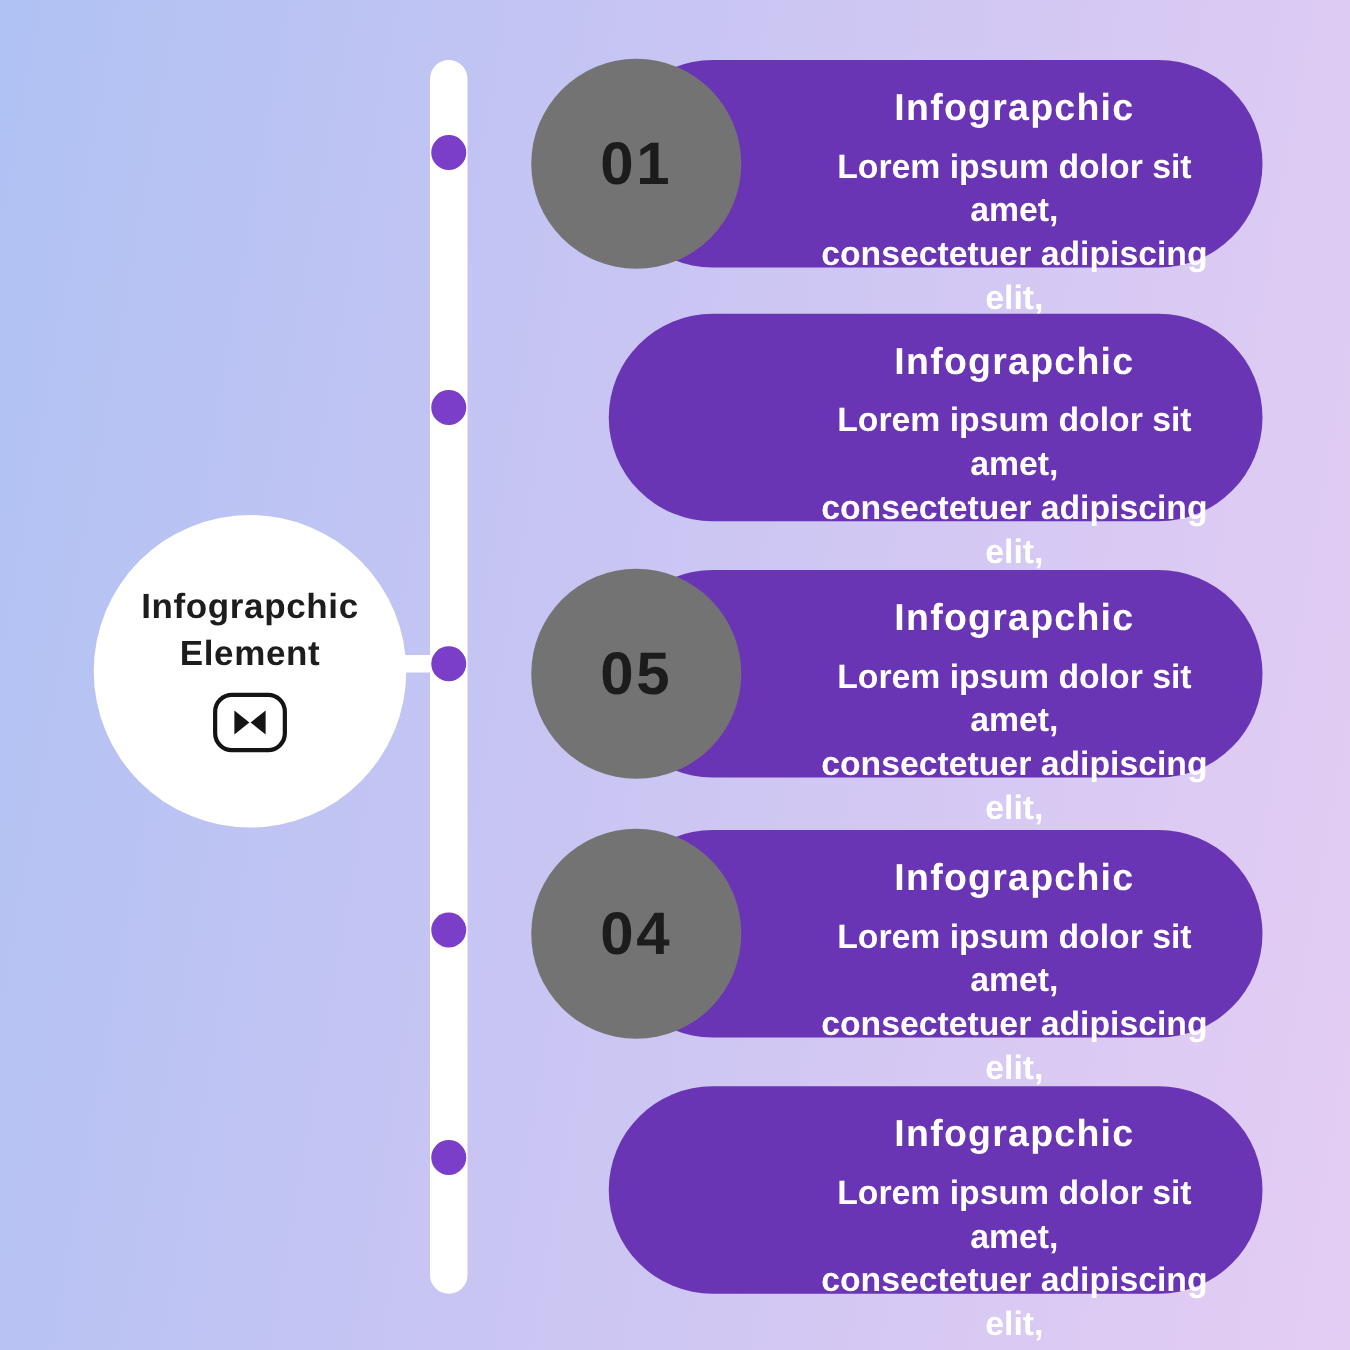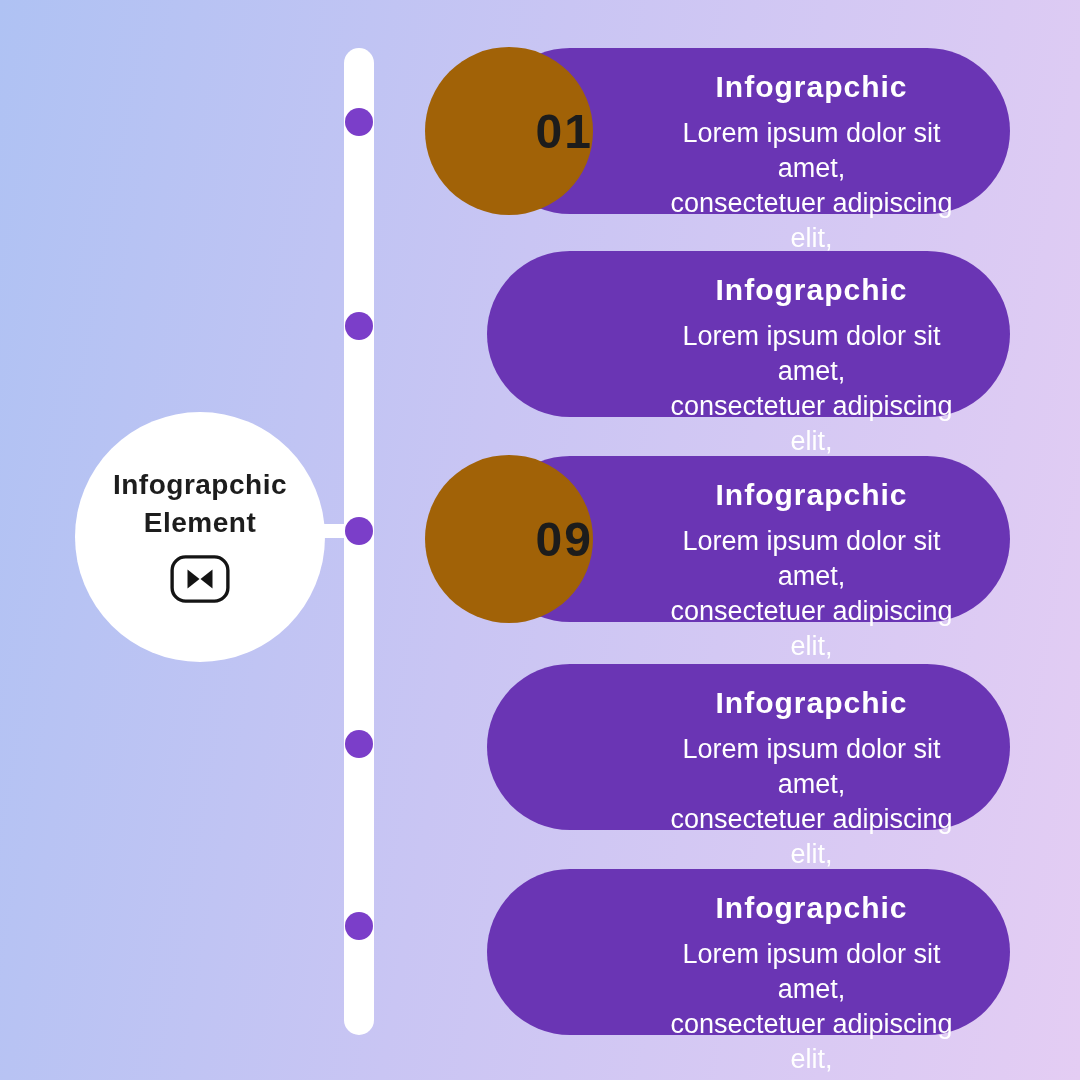--- a/index.html
+++ b/index.html
@@ -84,31 +84,31 @@
   }
   .pill-title{
     font-size:30px;
     font-weight:700;
     letter-spacing:1px;
     margin-bottom:12px;
   }
   .pill-body{
     font-size:27px;
     line-height:1.3;
-    font-weight:400;
+    font-weight:700;
   }
   .num-circle{
     position:absolute;
     left:0;top:0;
     width:168px;height:168px;
     border-radius:50%;
-    background:#a16207;
+    background:#737373;
     display:flex;
     align-items:center;
-    justify-content:flex-end;
+    justify-content:center;
     z-index:2;
   }
   .num{
     font-size:48px;
     font-weight:700;
     letter-spacing:2px;
     color:var(--number-text);
   }
 </style>
 </head>
@@ -162,32 +162,35 @@
 
   <div class="card" style="top:455px">
     <div class="pill">
       <div class="pill-title">Infograpchic</div>
       <div class="pill-body">
         <span>Lorem ipsum dolor sit amet,</span><br>
         <span>consectetuer adipiscing elit,</span>
       </div>
     </div>
     <div class="num-circle">
-      <span class="num">09</span>
+      <span class="num">05</span>
     </div>
   </div>
 
   <div class="card" style="top:663px">
     <div class="pill">
       <div class="pill-title">Infograpchic</div>
       <div class="pill-body">
         <span>Lorem ipsum dolor sit amet,</span><br>
         <span>consectetuer adipiscing elit,</span>
       </div>
     </div>
+    <div class="num-circle">
+      <span class="num">04</span>
+    </div>
   </div>
 
   <div class="card" style="top:868px">
     <div class="pill">
       <div class="pill-title">Infograpchic</div>
       <div class="pill-body">
         <span>Lorem ipsum dolor sit amet,</span><br>
         <span>consectetuer adipiscing elit,</span>
       </div>
     </div>

